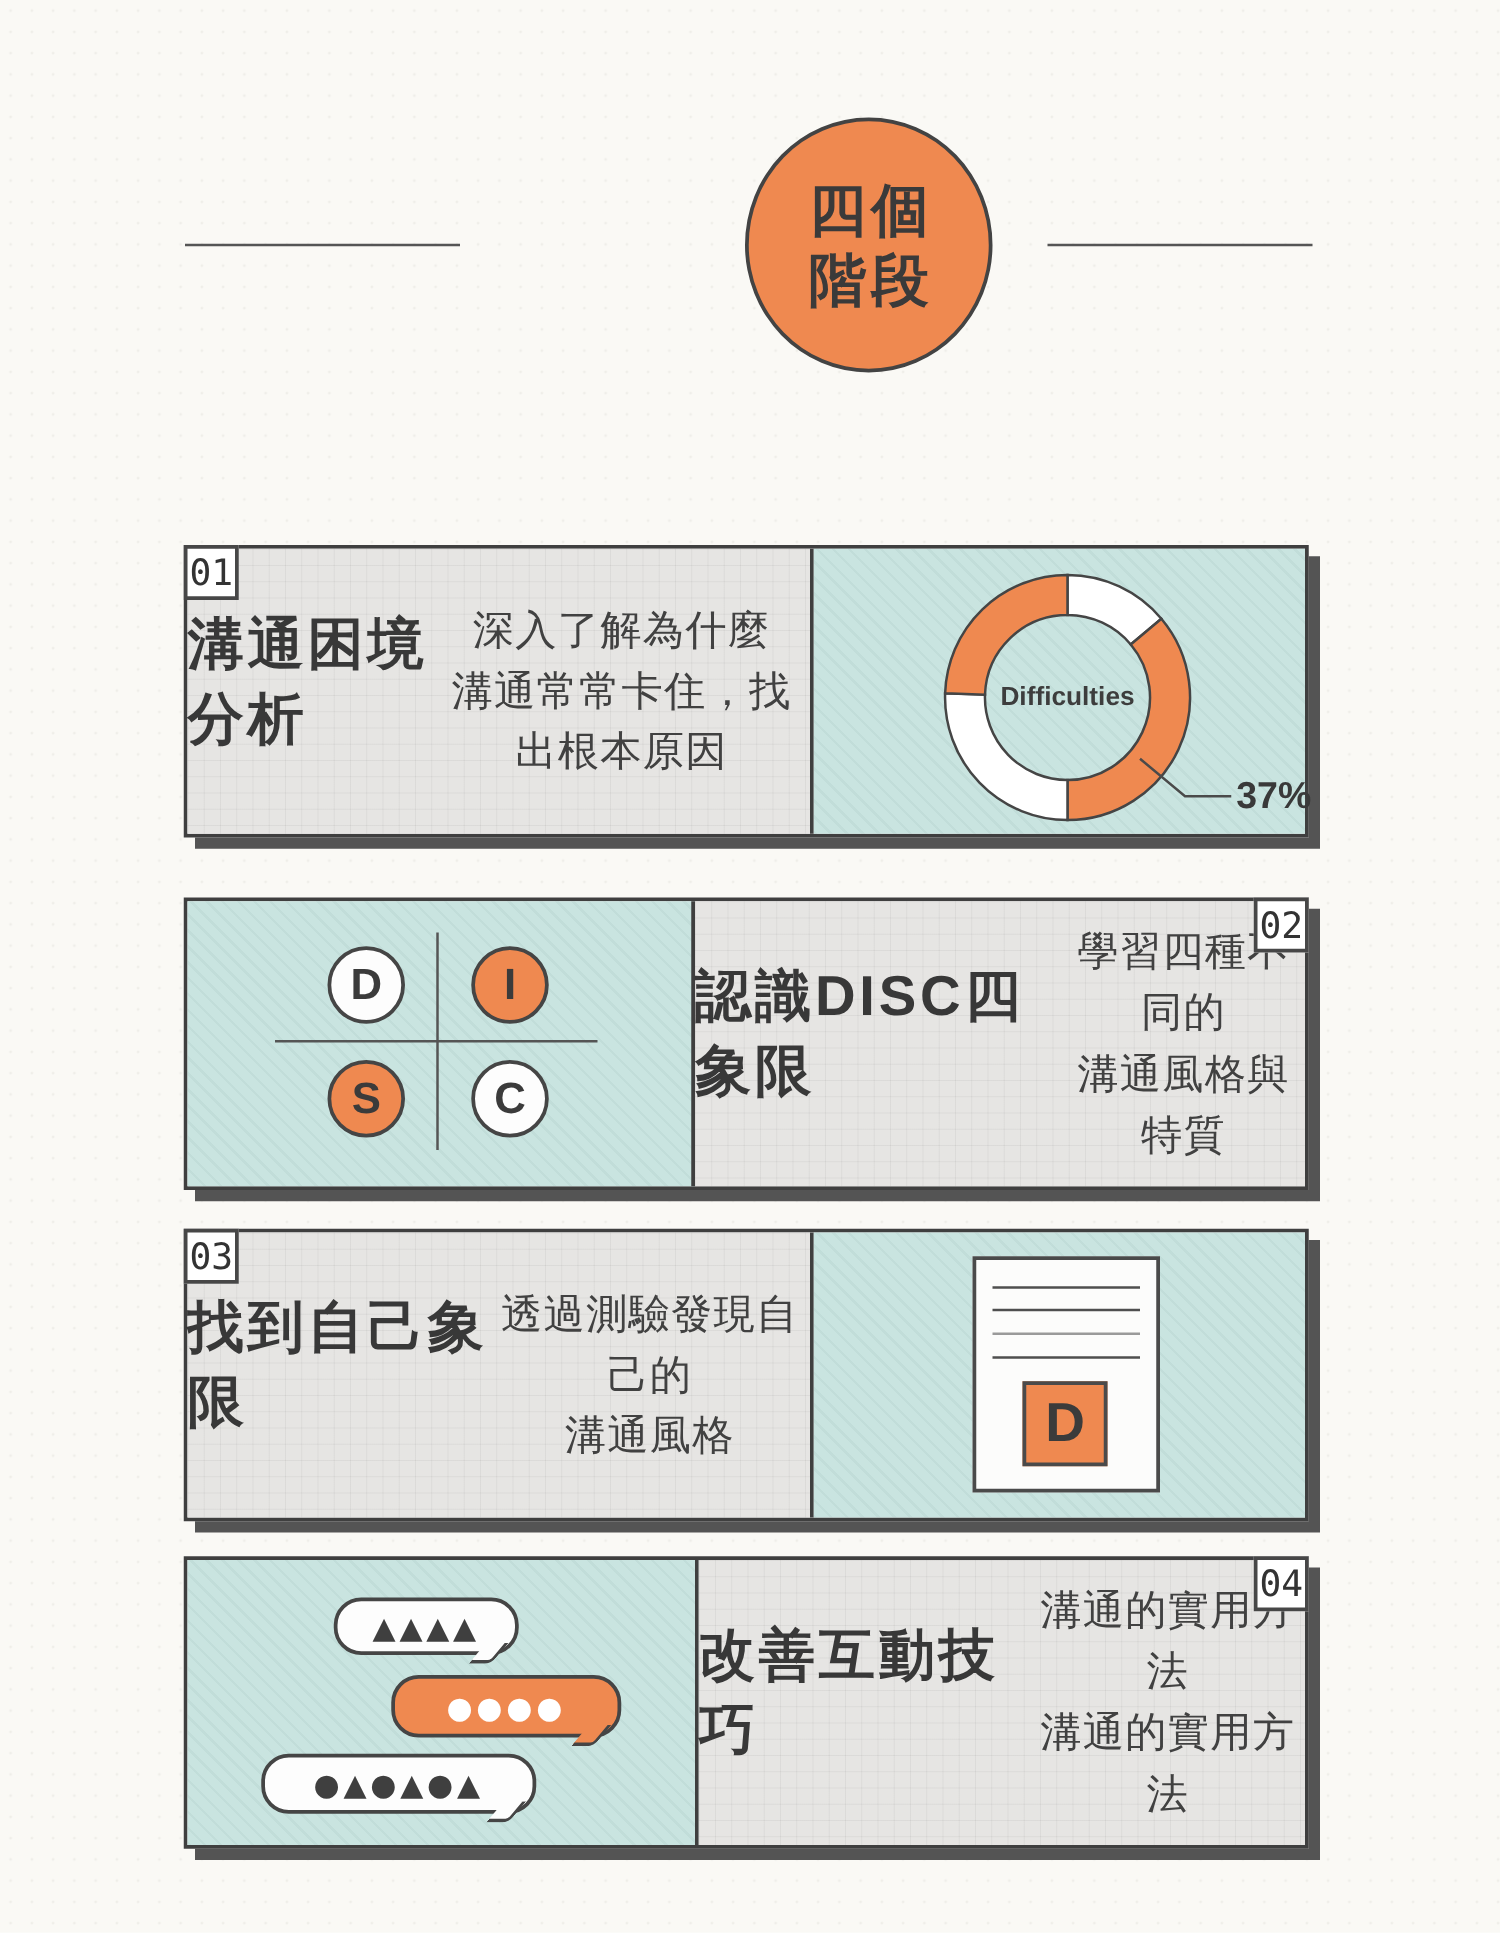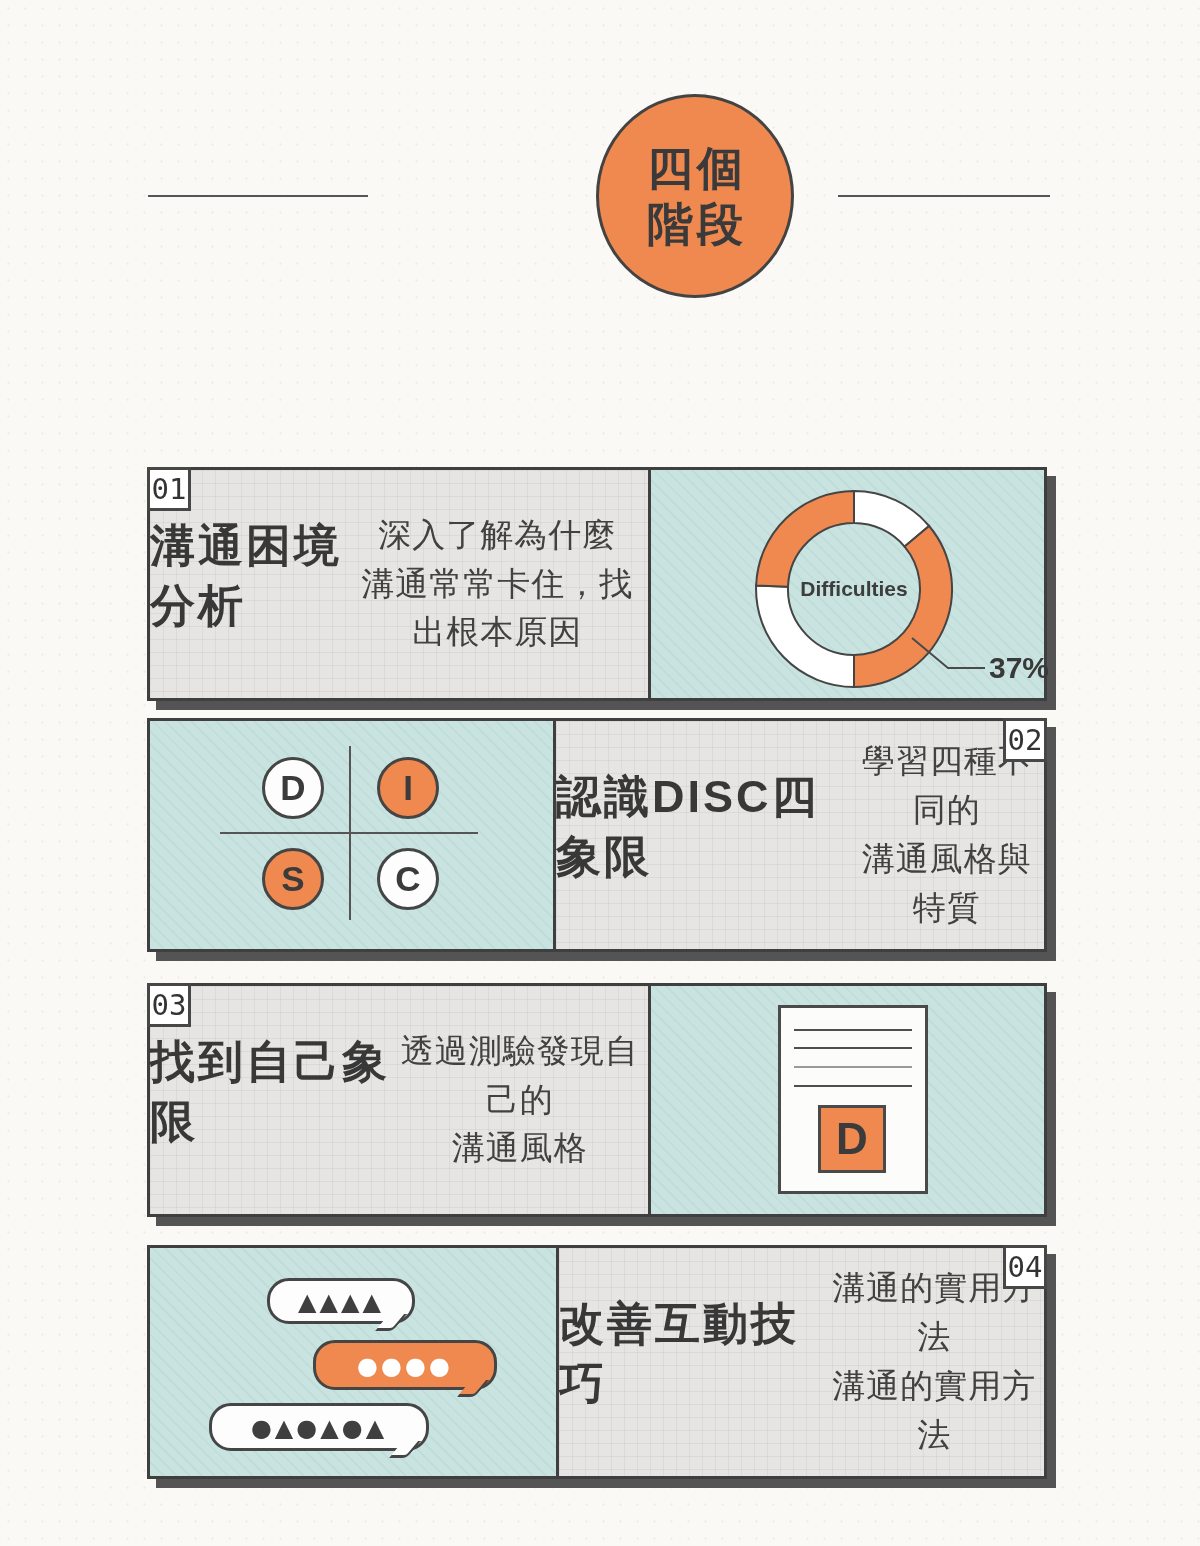--- a/index.html
+++ b/index.html
@@ -26,21 +26,21 @@
   .main-title{
     position:absolute;left:0;right:0;top:322px;margin:0;text-align:center;
     font-size:51px;font-weight:800;letter-spacing:2px;color:#373737;
   }
   
   .card{
     position:absolute;left:147px;width:894px;height:228px;
     border:3px solid #3f3f3f;box-shadow:9px 9px 0 0 #545454;
     display:flex;background:#fff;z-index:1;
   }
-  .card1{top:467px}.card2{top:718px}.card3{top:983px}.card4{top:1245px}
+  .card1{top:436px}.card2{top:718px}.card3{top:983px}.card4{top:1245px}
   .sec{position:relative;height:100%;box-sizing:border-box;}
   .sec.gray{
     background-color:#e6e5e3;
     background-image:linear-gradient(rgba(80,80,80,0.07) 1px, transparent 1px),
                      linear-gradient(90deg, rgba(80,80,80,0.07) 1px, transparent 1px);
     background-size:13px 13px;
   }
   .sec.teal{
     background-color:#c9e4e0;
     background-image:repeating-linear-gradient(45deg, rgba(70,110,105,0.06) 0 2px, transparent 2px 9px);

